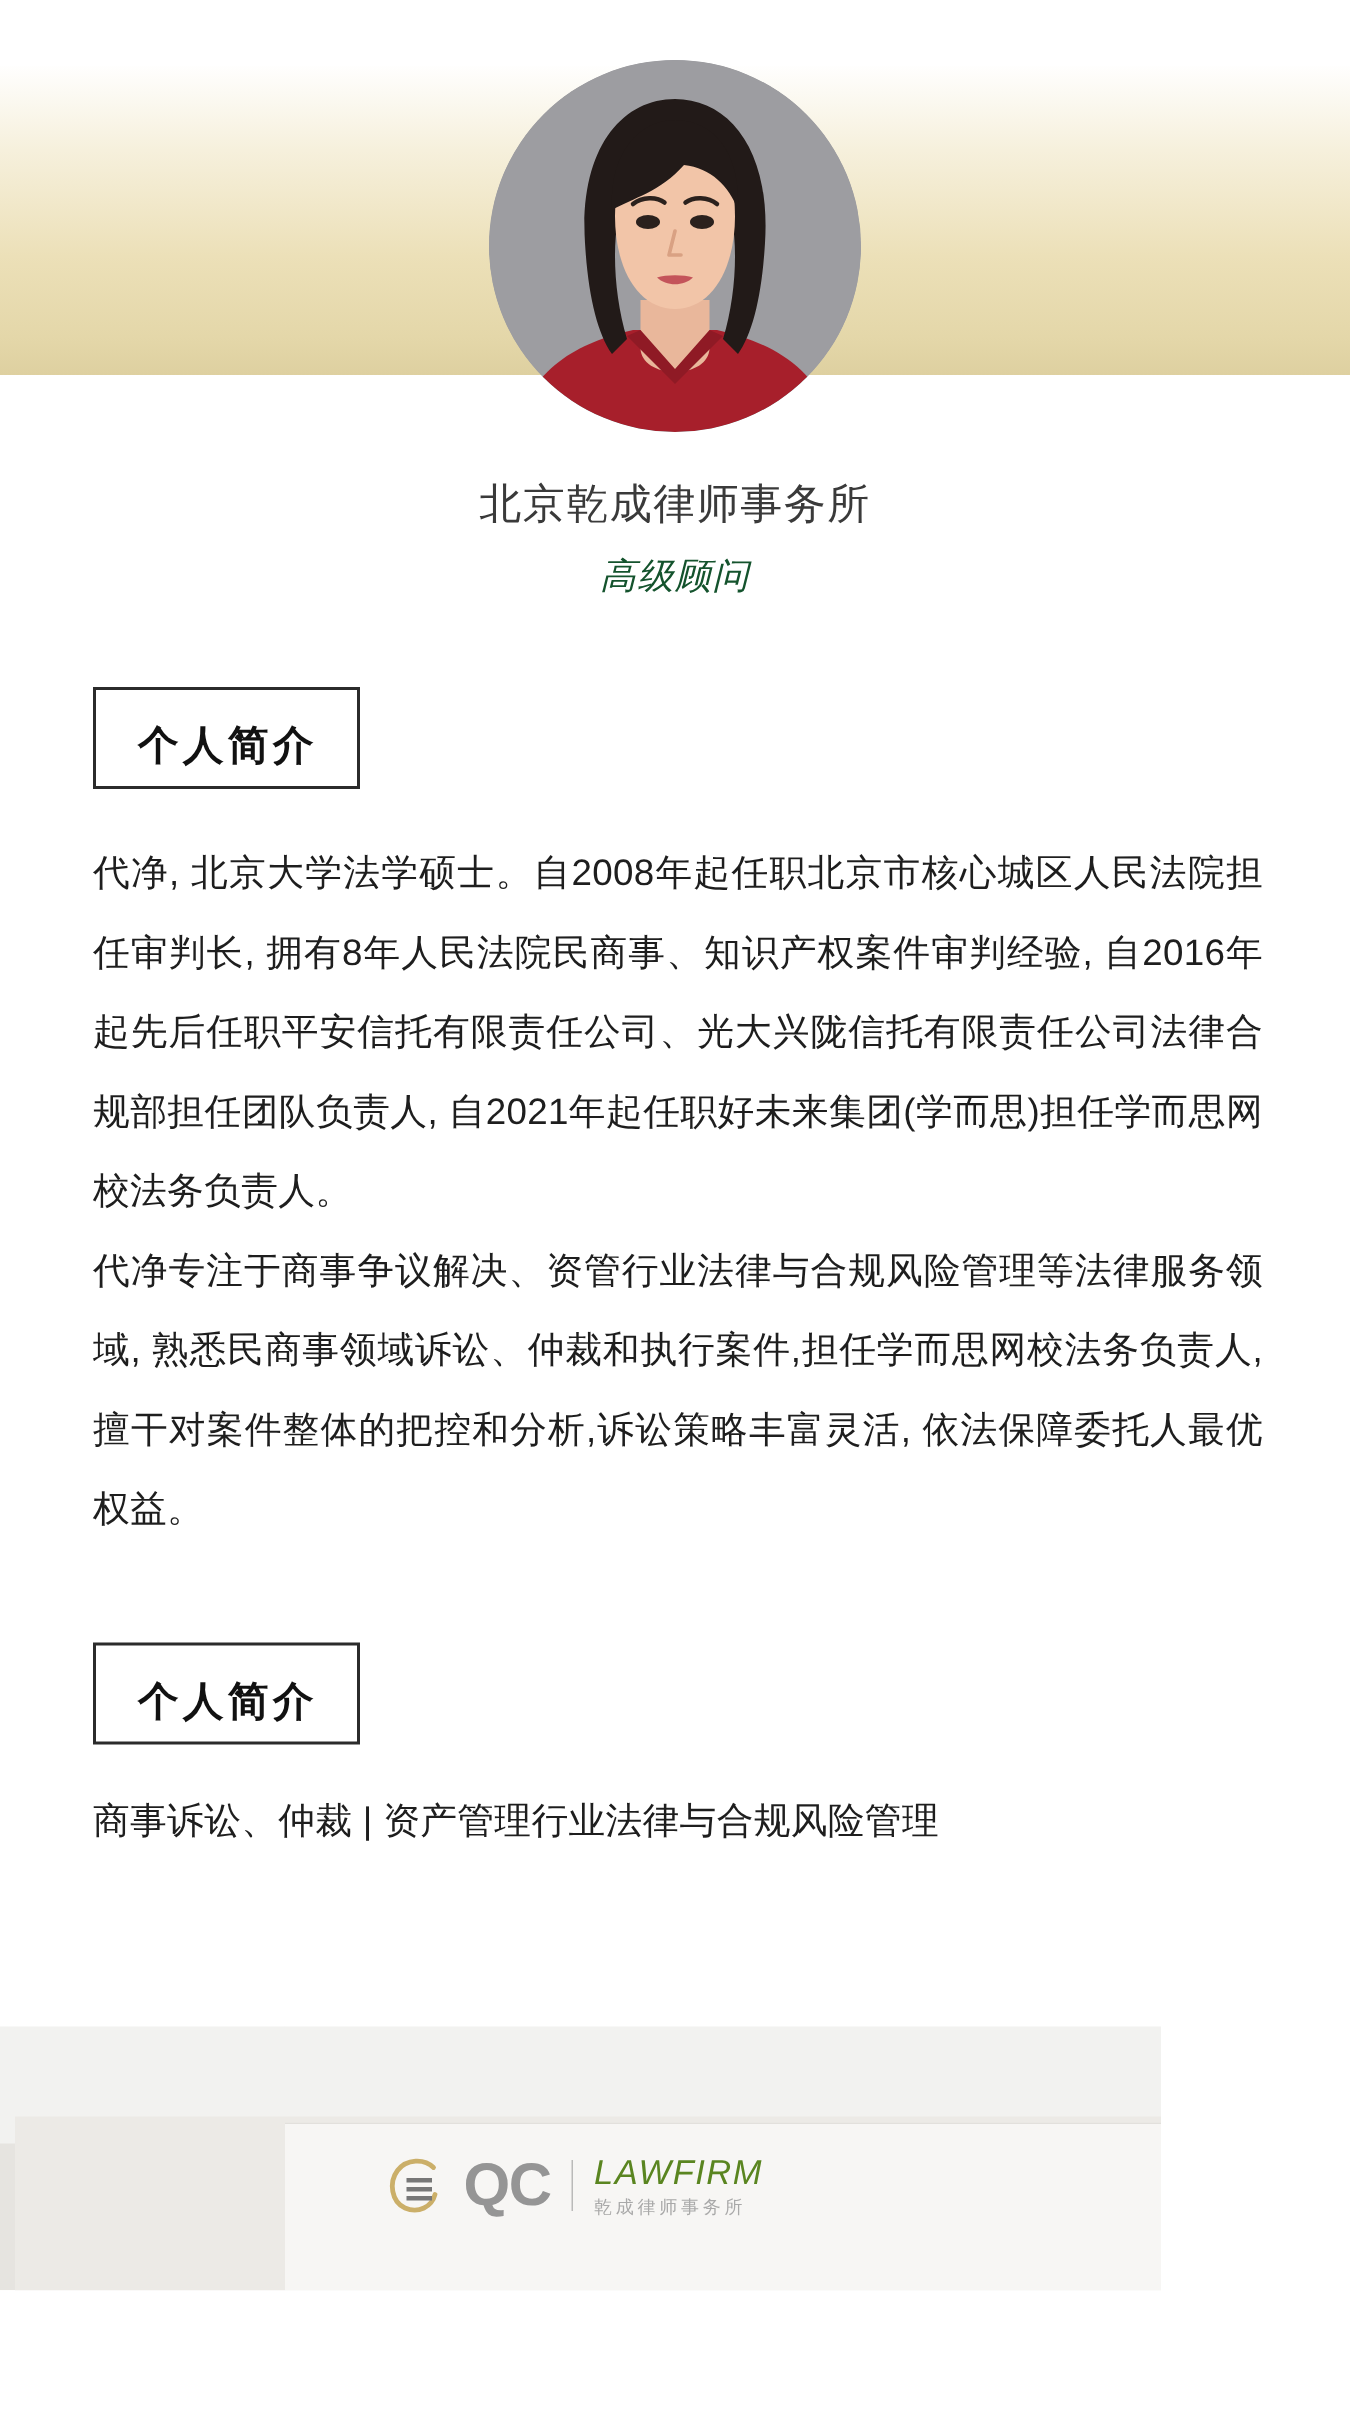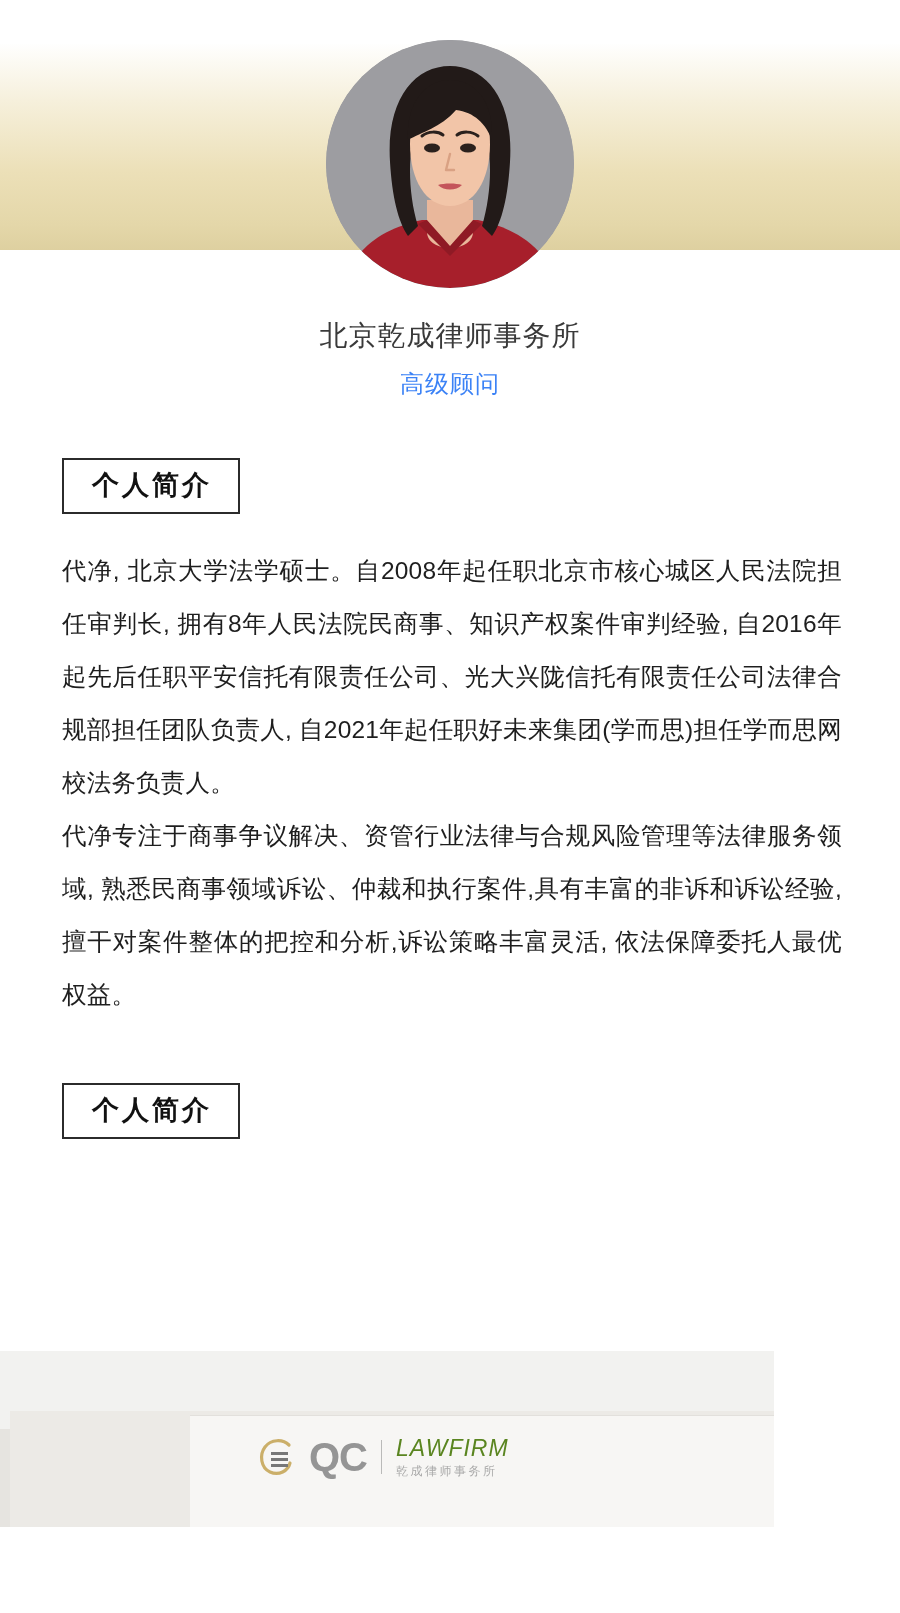--- a/index.html
+++ b/index.html
@@ -67,29 +67,30 @@
   }
   .firm-name {
     margin-top: 22px;
     font-size: 28px;
     color: #3a3a3a;
     letter-spacing: 1px;
   }
   .person-title {
     margin-top: 13px;
     font-size: 24px;
-    color: #3b82f6;
+    color: #14532d;
     letter-spacing: 1px;
+    font-style: italic;
   }
 
   
   .section-heading {
     display: inline-block;
     border: 2px solid #2b2b2b;
-    padding: 12px 26px 13px 28px;
+    padding: 24px 26px 13px 28px;
     font-size: 27px;
     font-weight: bold;
     letter-spacing: 3px;
     color: #111111;
     line-height: 1;
   }
   .section {
     margin-left: 62px;
     margin-right: 58px;
   }
@@ -249,26 +250,27 @@
 
 <div class="name-block">
   <div class="firm-name">北京乾成律师事务所</div>
   <div class="person-title">高级顾问</div>
 </div>
 
 <div class="section sec-profile">
   <div class="section-heading">个人简介</div>
   <div class="body-text">
     <p>代净, 北京大学法学硕士。自2008年起任职北京市核心城区人民法院担任审判长, 拥有8年人民法院民商事、知识产权案件审判经验, 自2016年起先后任职平安信托有限责任公司、光大兴陇信托有限责任公司法律合规部担任团队负责人, 自2021年起任职好未来集团(学而思)担任学而思网校法务负责人。</p>
-    <p>代净专注于商事争议解决、资管行业法律与合规风险管理等法律服务领域, 熟悉民商事领域诉讼、仲裁和执行案件,具有丰富的非诉和诉讼经验, 擅干对案件整体的把控和分析,诉讼策略丰富灵活, 依法保障委托人最优权益。</p>
+    <p>代净专注于商事争议解决、资管行业法律与合规风险管理等法律服务领域, 熟悉民商事领域诉讼、仲裁和执行案件,担任学而思网校法务负责人, 擅干对案件整体的把控和分析,诉讼策略丰富灵活, 依法保障委托人最优权益。</p>
   </div>
 </div>
 
 <div class="section sec-practice">
   <div class="section-heading">个人简介</div>
+  <div class="practice-text">商事诉讼、仲裁 | 资产管理行业法律与合规风险管理</div>
 </div>
 
 <div class="footer">
   <div class="podium-diag"></div>
   <div class="podium-top"></div>
   <div class="podium-slab"></div>
   <div class="podium-face"></div>
   <div class="podium-shadow"></div>
 
   <div class="logo">

